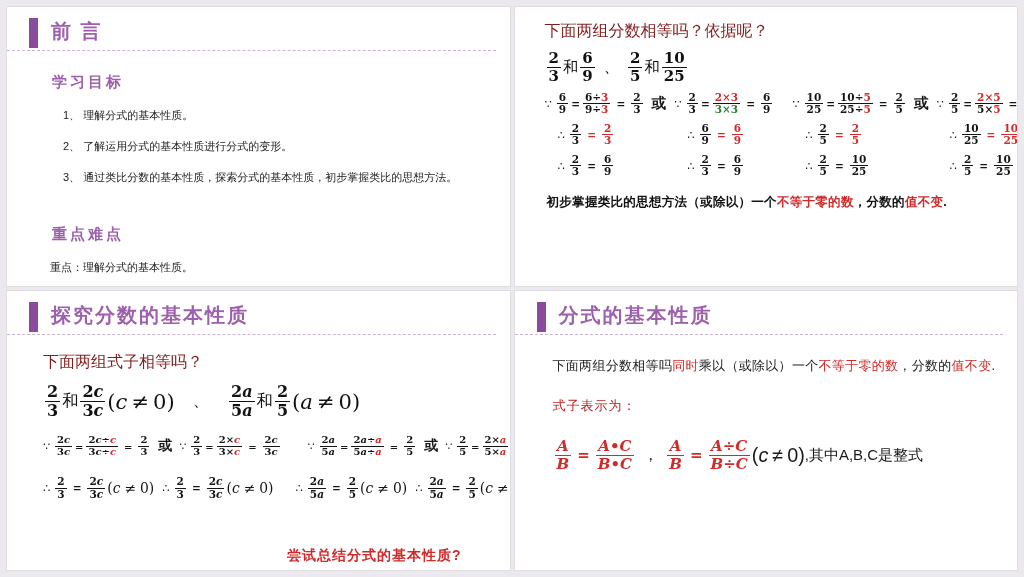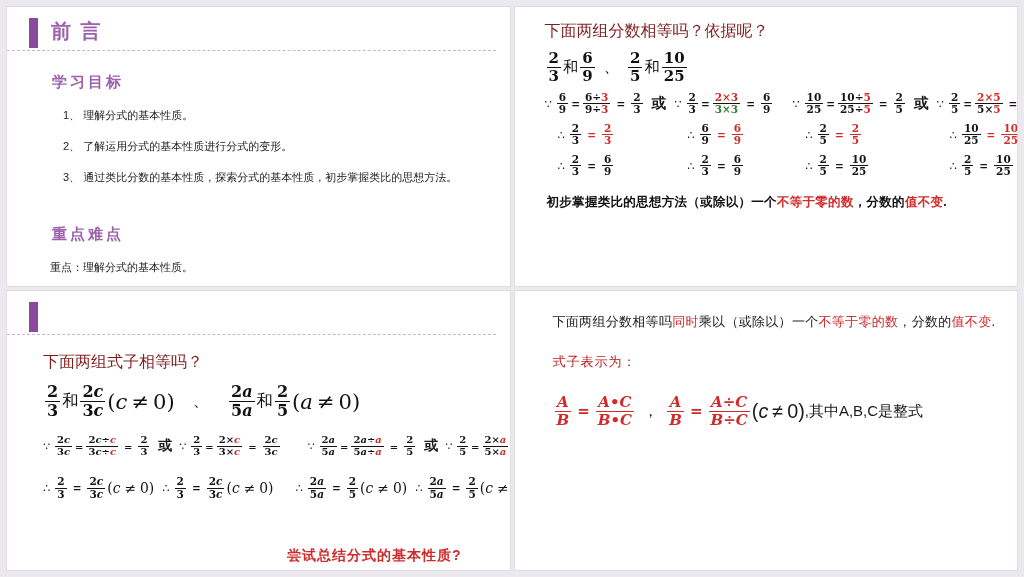--- a/index.html
+++ b/index.html
@@ -280,20 +280,21 @@
             </div>
         </div>
       </div>
       <p class="summary"><span>初步掌握类比的思想方法（或除以）一个</span><span class="m-r">不等于零的数</span><span>，分数的</span><span class="m-r">值不变</span><span>.</span></p>
     </div>
   </section>
 
   <section class="panel p3">
     <header class="p-head">
       <span class="bar"></span>
+      <h2 class="p-title">探究分数的基本性质</h2>
     </header>
     <div class="p-body">
       <p class="q">下面两组式子相等吗？</p>
       <div class="mrow intro3 serif">
           <span class="fr">
             <span class="n"><span>2</span></span>
             <span class="d"><span>3</span></span>
           </span>
           <span class="m-cjk">和</span>
           <span class="fr">
@@ -449,20 +450,24 @@
             <span class="m-big">(</span>
             <span class="m-i m-big">c</span>
             <span class="m-eq m-big">≠</span>
           </div>
       </div>
       <p class="prompt">尝试总结分式的基本性质?</p>
     </div>
   </section>
 
   <section class="panel p4">
+    <header class="p-head">
+      <span class="bar"></span>
+      <h2 class="p-title">分式的基本性质</h2>
+    </header>
     <div class="p-body">
       <p class="para"><span>下面两组分数相等吗</span><span class="m-r">同时</span><span>乘以（或除以）一个</span><span class="m-r">不等于零的数</span><span>，分数的</span><span class="m-r">值不变</span><span>.</span></p>
       <p class="lead">式子表示为：</p>
       <div class="mrow formula">
           <span class="fr m-r">
             <span class="n"><span class="m-i">A</span></span>
             <span class="d"><span class="m-i">B</span></span>
           </span>
           <span class="m-eq m-r">=</span>
           <span class="fr m-r">

